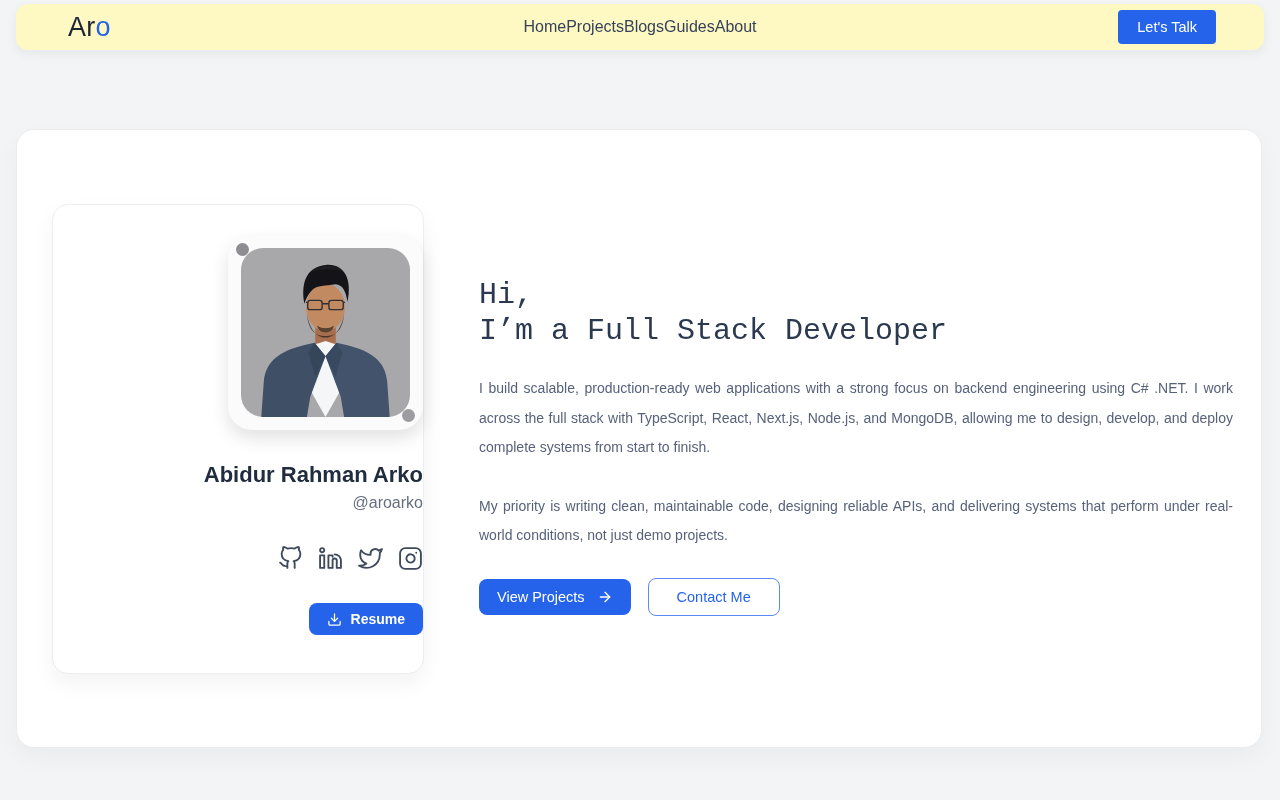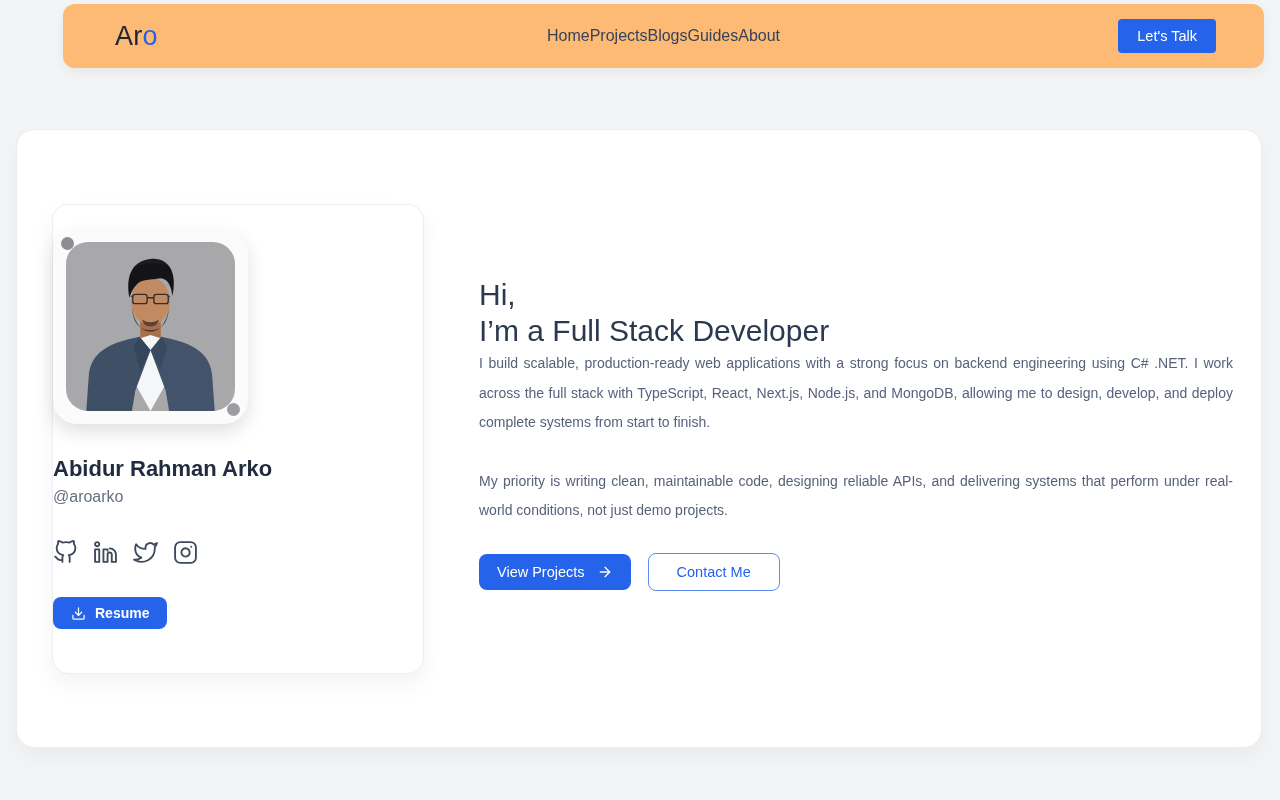--- a/index.html
+++ b/index.html
@@ -7,28 +7,27 @@
   body {
     font-family: "Liberation Sans", sans-serif;
     background: #f3f4f5;
     color: #2b3950;
   }
 
   
   .navbar {
     position: absolute;
     left: 16px; right: 16px; top: 4px;
-    height: 64px;
-    background: #fdba74;
+    height: 46px;
+    background: #fef9c3;
     border-radius: 12px;
     box-shadow: 0 4px 12px rgba(0,0,0,0.06);
     display: flex;
     align-items: center;
     padding: 0 48px 0 52px;
-    margin-left: 47px;
   }
   .logo {
     font-size: 27px;
     font-weight: 500;
     color: #1e2636;
     letter-spacing: 0.2px;
     cursor: pointer;
   }
   .logo .accent { color: #2563eb; }
   .nav-links {
@@ -76,22 +75,22 @@
   .profile-card {
     width: 372px;
     height: 470px;
     flex: none;
     background: #ffffff;
     border: 1px solid #eceef1;
     border-radius: 16px;
     box-shadow: 0 10px 22px rgba(0,0,0,0.05);
     display: flex;
     flex-direction: column;
-    align-items: flex-start;
-    padding-top: 24px;
+    align-items: flex-end;
+    padding-top: 30px;
   }
   .photo-frame {
     position: relative;
     width: 195px;
     height: 195px;
     background: #fbfbfb;
     border-radius: 24px;
     box-shadow: 0 8px 18px rgba(0,0,0,0.12);
     padding: 13px;
   }
@@ -154,20 +153,22 @@
   .hero-right {
     flex: 1;
     margin-left: 55px;
     padding-top: 73px;
   }
   .hero-heading {
     font-size: 30px;
     line-height: 36px;
     font-weight: 500;
     color: #2b3950;
+    margin-bottom: 25px;
+    font-family: Liberation Mono, monospace;
   }
   .hero-paragraph {
     font-size: 14px;
     line-height: 29.5px;
     color: #57627a;
     text-align: justify;
     margin-bottom: 29px;
   }
   .hero-paragraph:last-of-type { margin-bottom: 27px; }
   .cta-row { display: flex; gap: 17px; align-items: center; }

